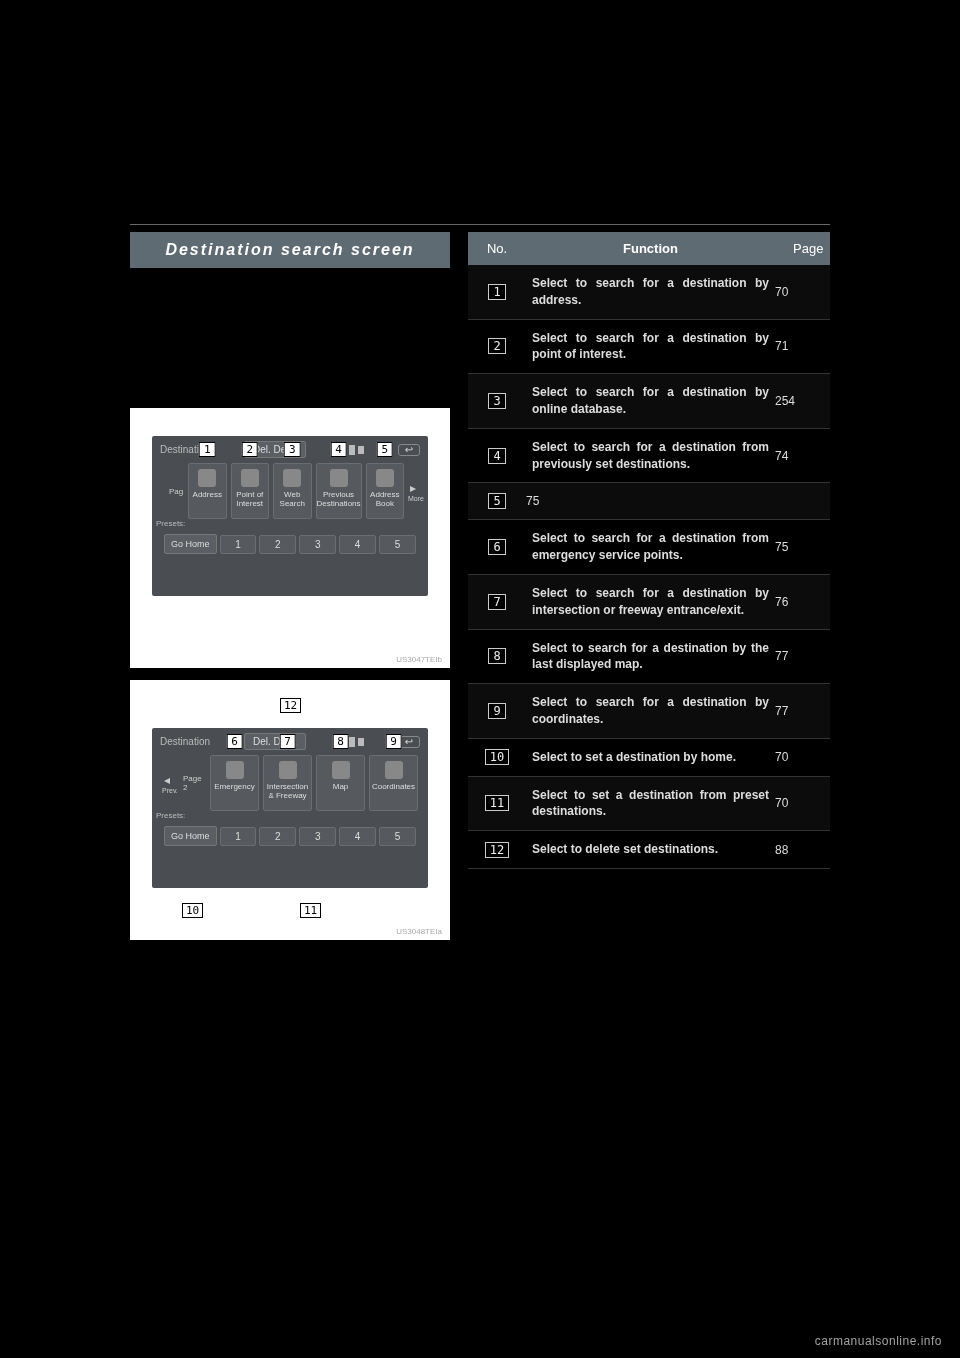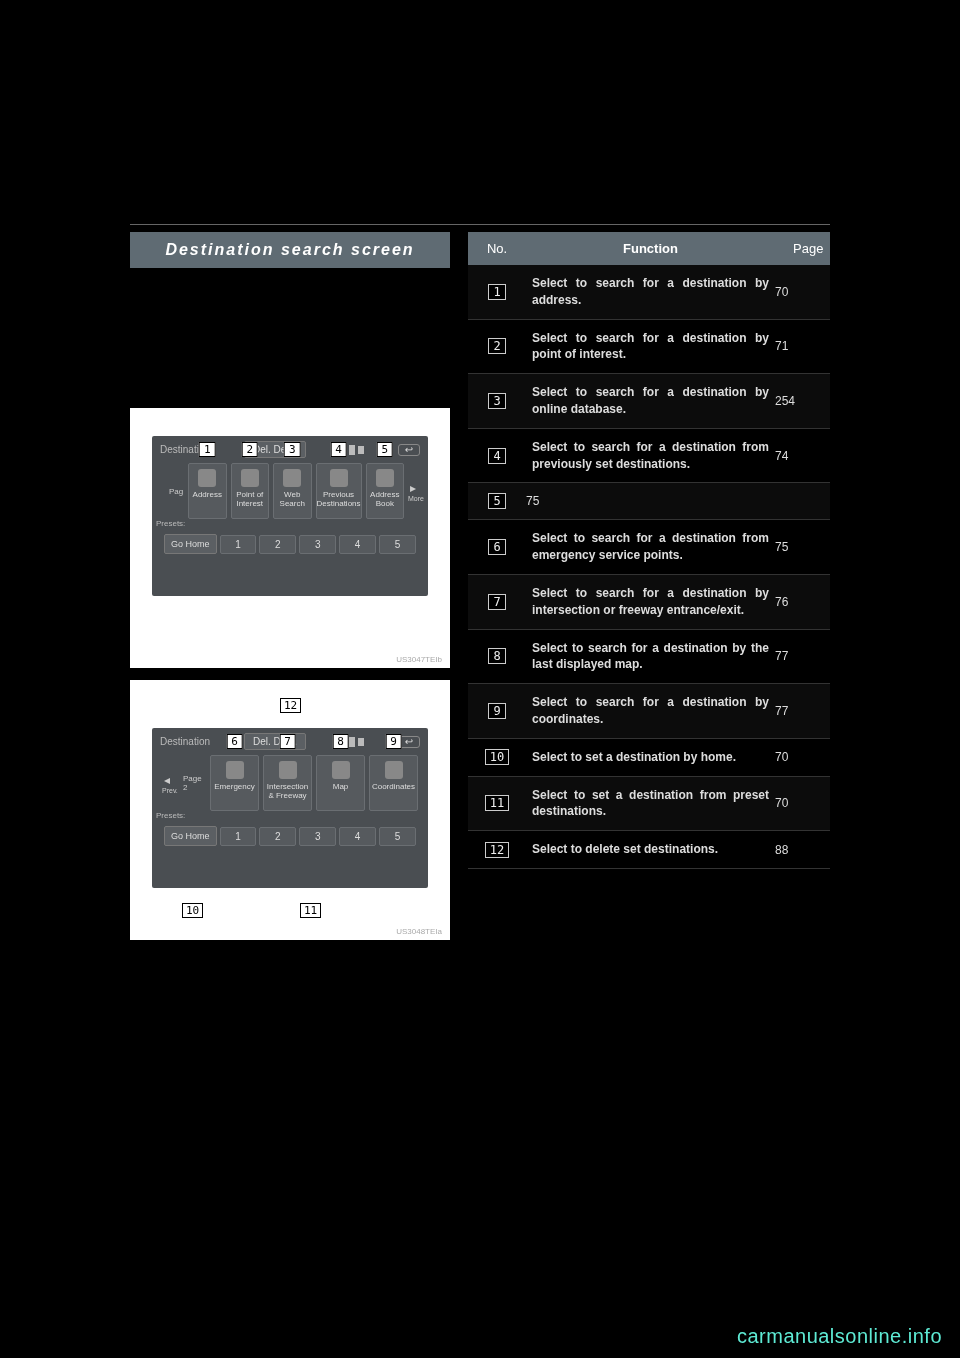--- a/index.html
+++ b/index.html
@@ -137,21 +137,21 @@
     .ft-row .ft-no { width:58px; text-align:center; padding:10px 0; }
     .ft-row .ft-fn { flex:1; padding:10px 6px; text-align:justify; line-height:1.4; }
     .ft-row .ft-pg { width:55px; text-align:left; }
     .numbox {
       display:inline-block; border:1px solid #ccc; font-family: monospace;
       padding: 0 4px; font-size: 12px; color:#eee; background:#000;
     }
 
     .watermark {
       position:absolute; bottom:10px; right:18px;
-      font-size:20px; color:#5eead4; letter-spacing:0.5px;
+      font-size:12px; color:#a3a3a3; letter-spacing:0.5px;
     }
   </style>
 </head>
 <body>
 
 <div class="divider"></div>
 
 <div class="page">
 
   <div class="col-left">

